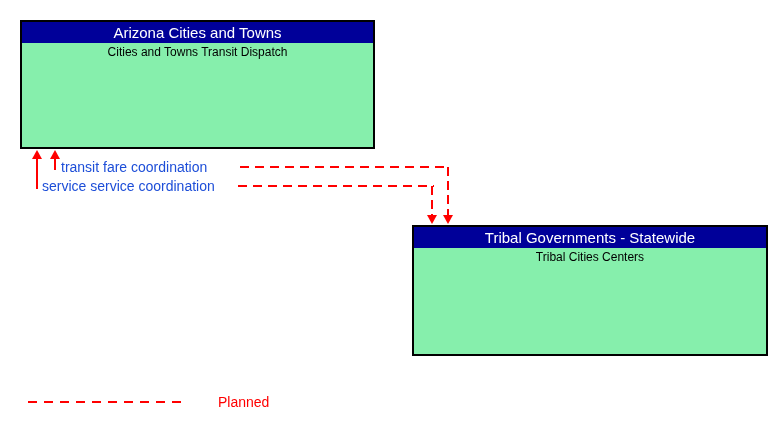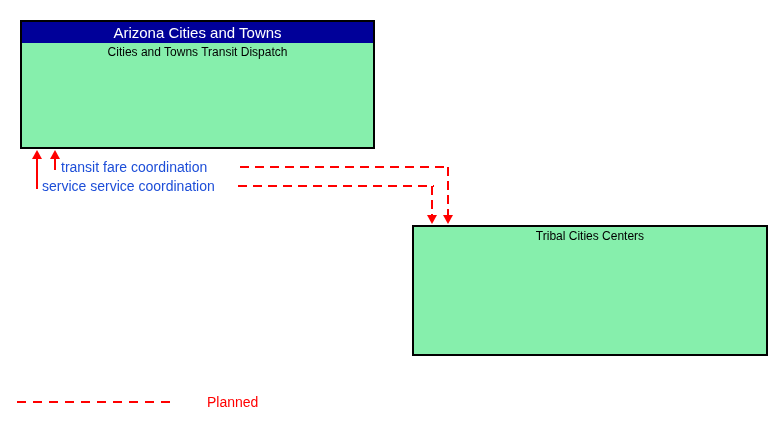--- a/index.html
+++ b/index.html
@@ -71,21 +71,21 @@
   }
   .arrow-down {
     position: absolute;
     width: 0; height: 0;
     border-left: 5px solid transparent;
     border-right: 5px solid transparent;
     border-top: 9px solid #ff0000;
   }
   #legend {
     position: absolute;
-    left: 0; top: 394px;
+    left: 11px; top: 394px;
     width: 300px; height: 20px;
   }
   #legend .legend-line {
     position: absolute;
     left: 17px; top: 7px;
     width: 160px; height: 2px;
     background: repeating-linear-gradient(90deg, #ff0000 0 9px, transparent 9px 16px);
   }
   #legend .legend-label {
     position: absolute;
@@ -100,20 +100,21 @@
 <body>
 
 <div id="canvas">
 
   <div id="entity-1" class="entity-box">
     <div class="entity-header">Arizona Cities and Towns</div>
     <div class="entity-title">Cities and Towns Transit Dispatch</div>
   </div>
 
   <div id="entity-2" class="entity-box">
+    <div class="entity-header">Tribal Governments - Statewide</div>
     <div class="entity-title">Tribal Cities Centers</div>
   </div>
 
   <div class="arrow-up" style="left:50px; top:150px;"></div>
   <div class="vsolid" style="left:54px; top:158px; height:12px;"></div>
   <div class="flow-label" style="left:61px; top:160px;">transit fare coordination</div>
   <div class="hdash" style="left:240px; top:166px; width:210px;"></div>
   <div class="vdash" style="left:447px; top:167px; height:48px;"></div>
   <div class="arrow-down" style="left:443px; top:215px;"></div>
 

